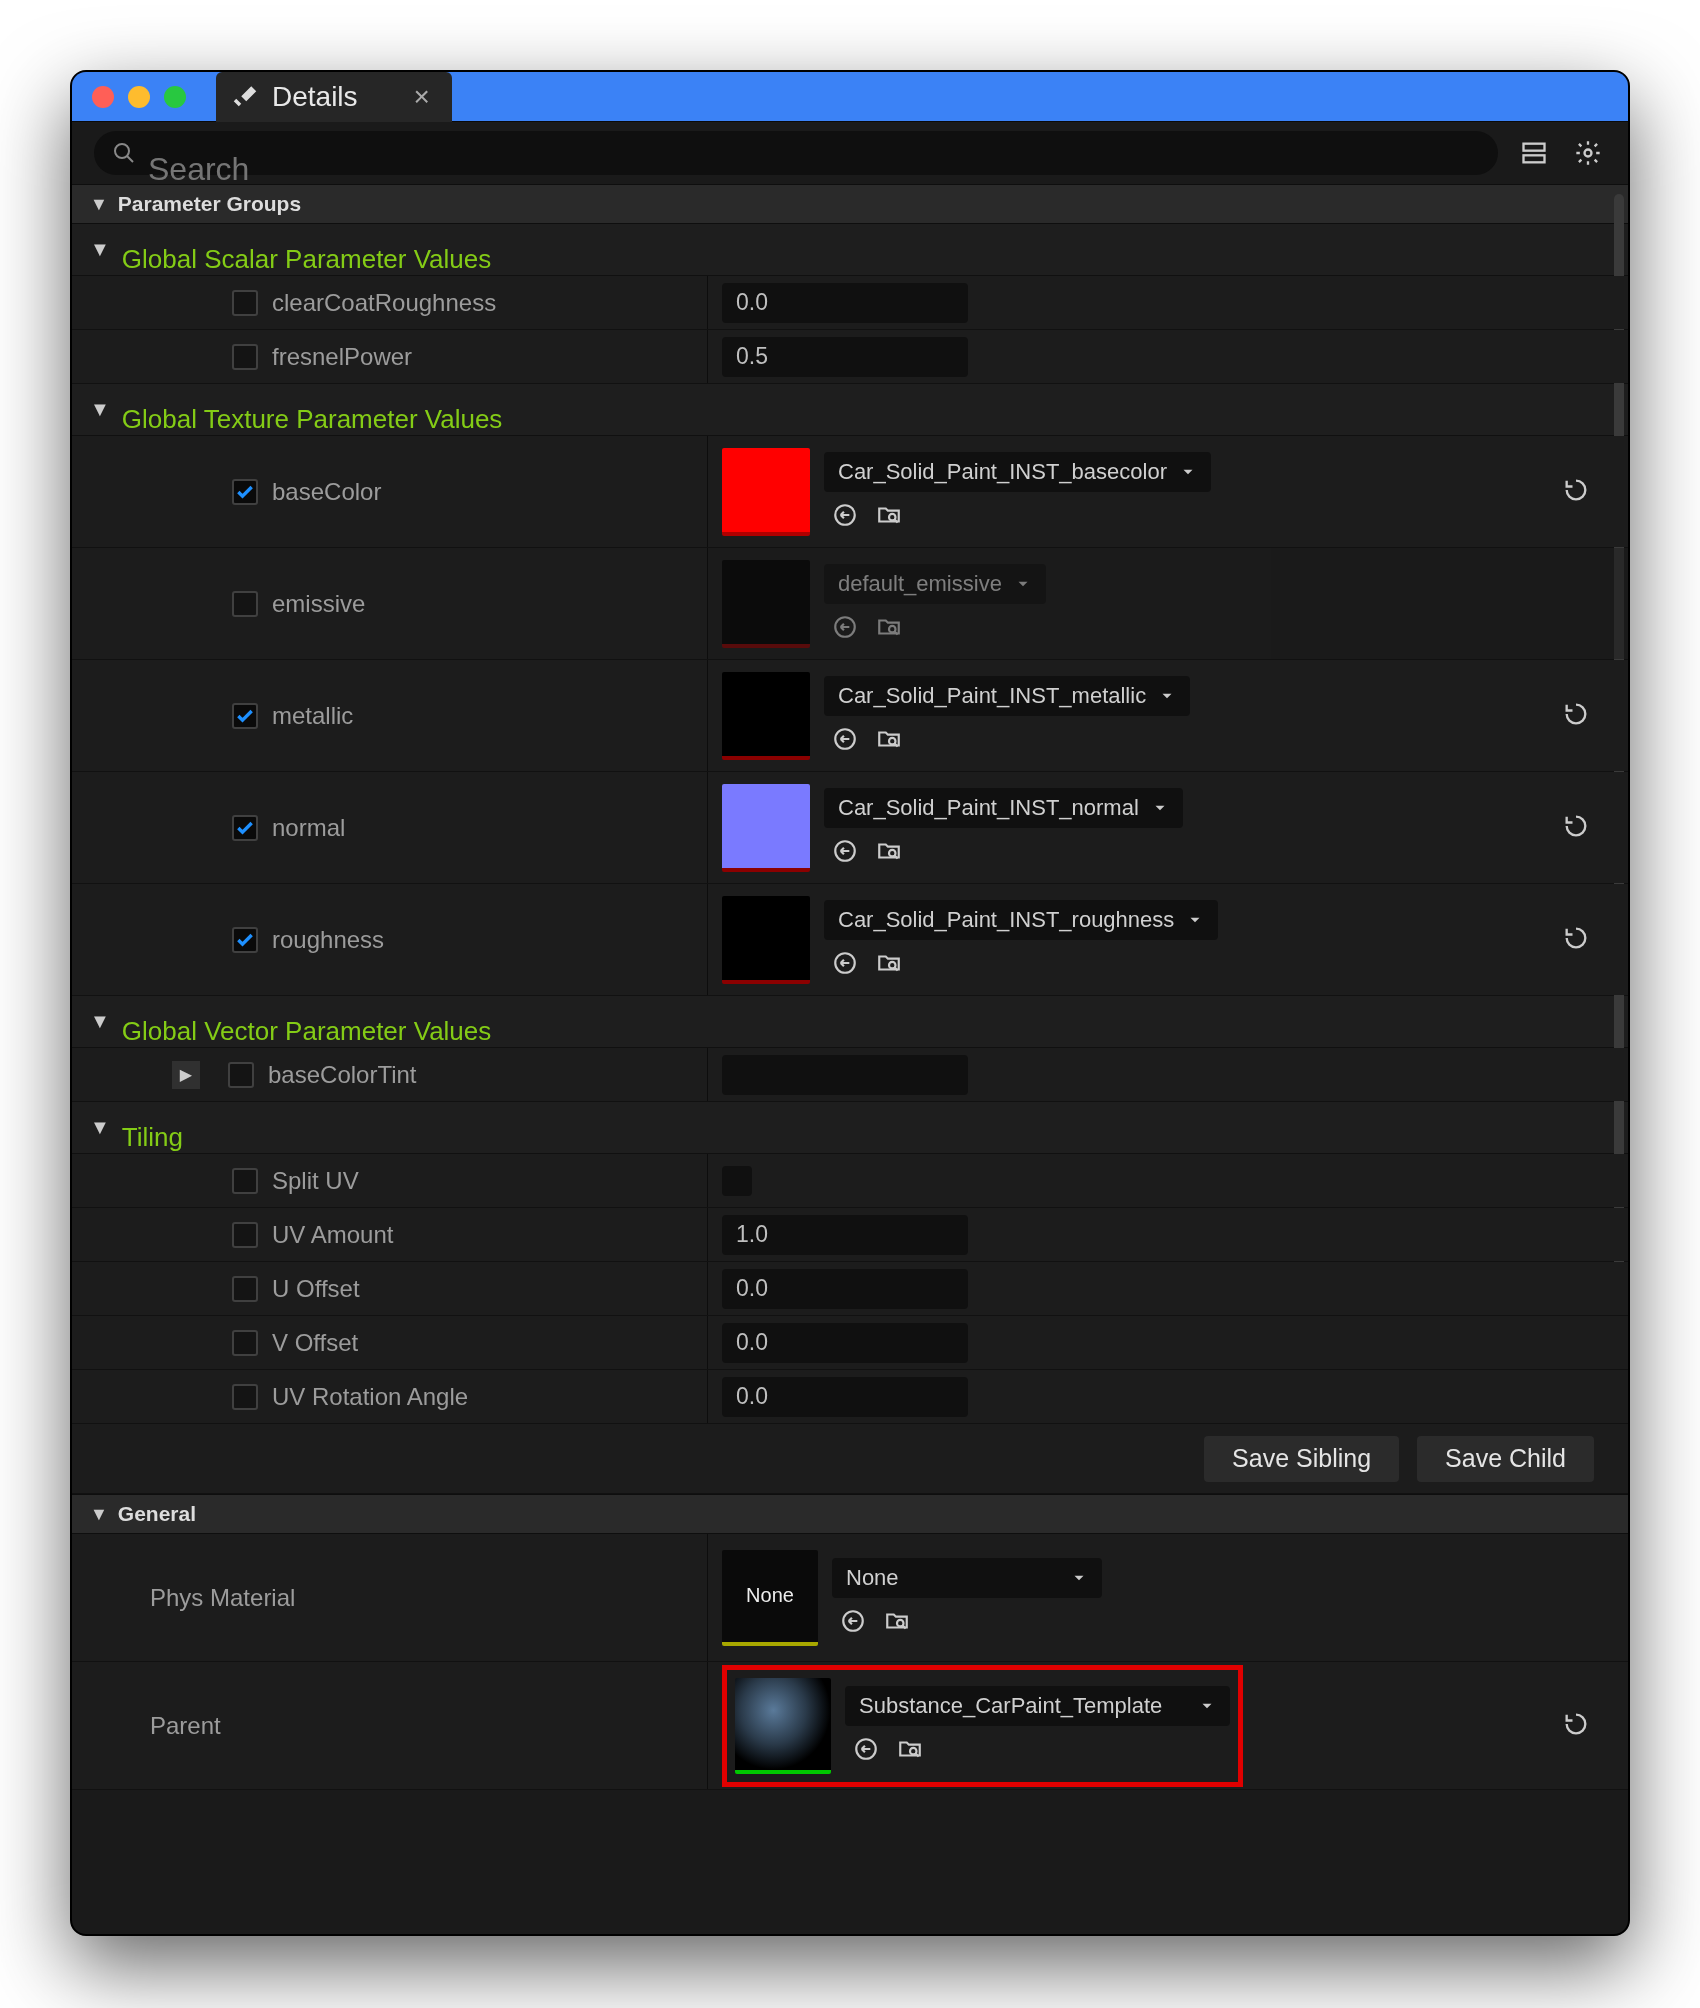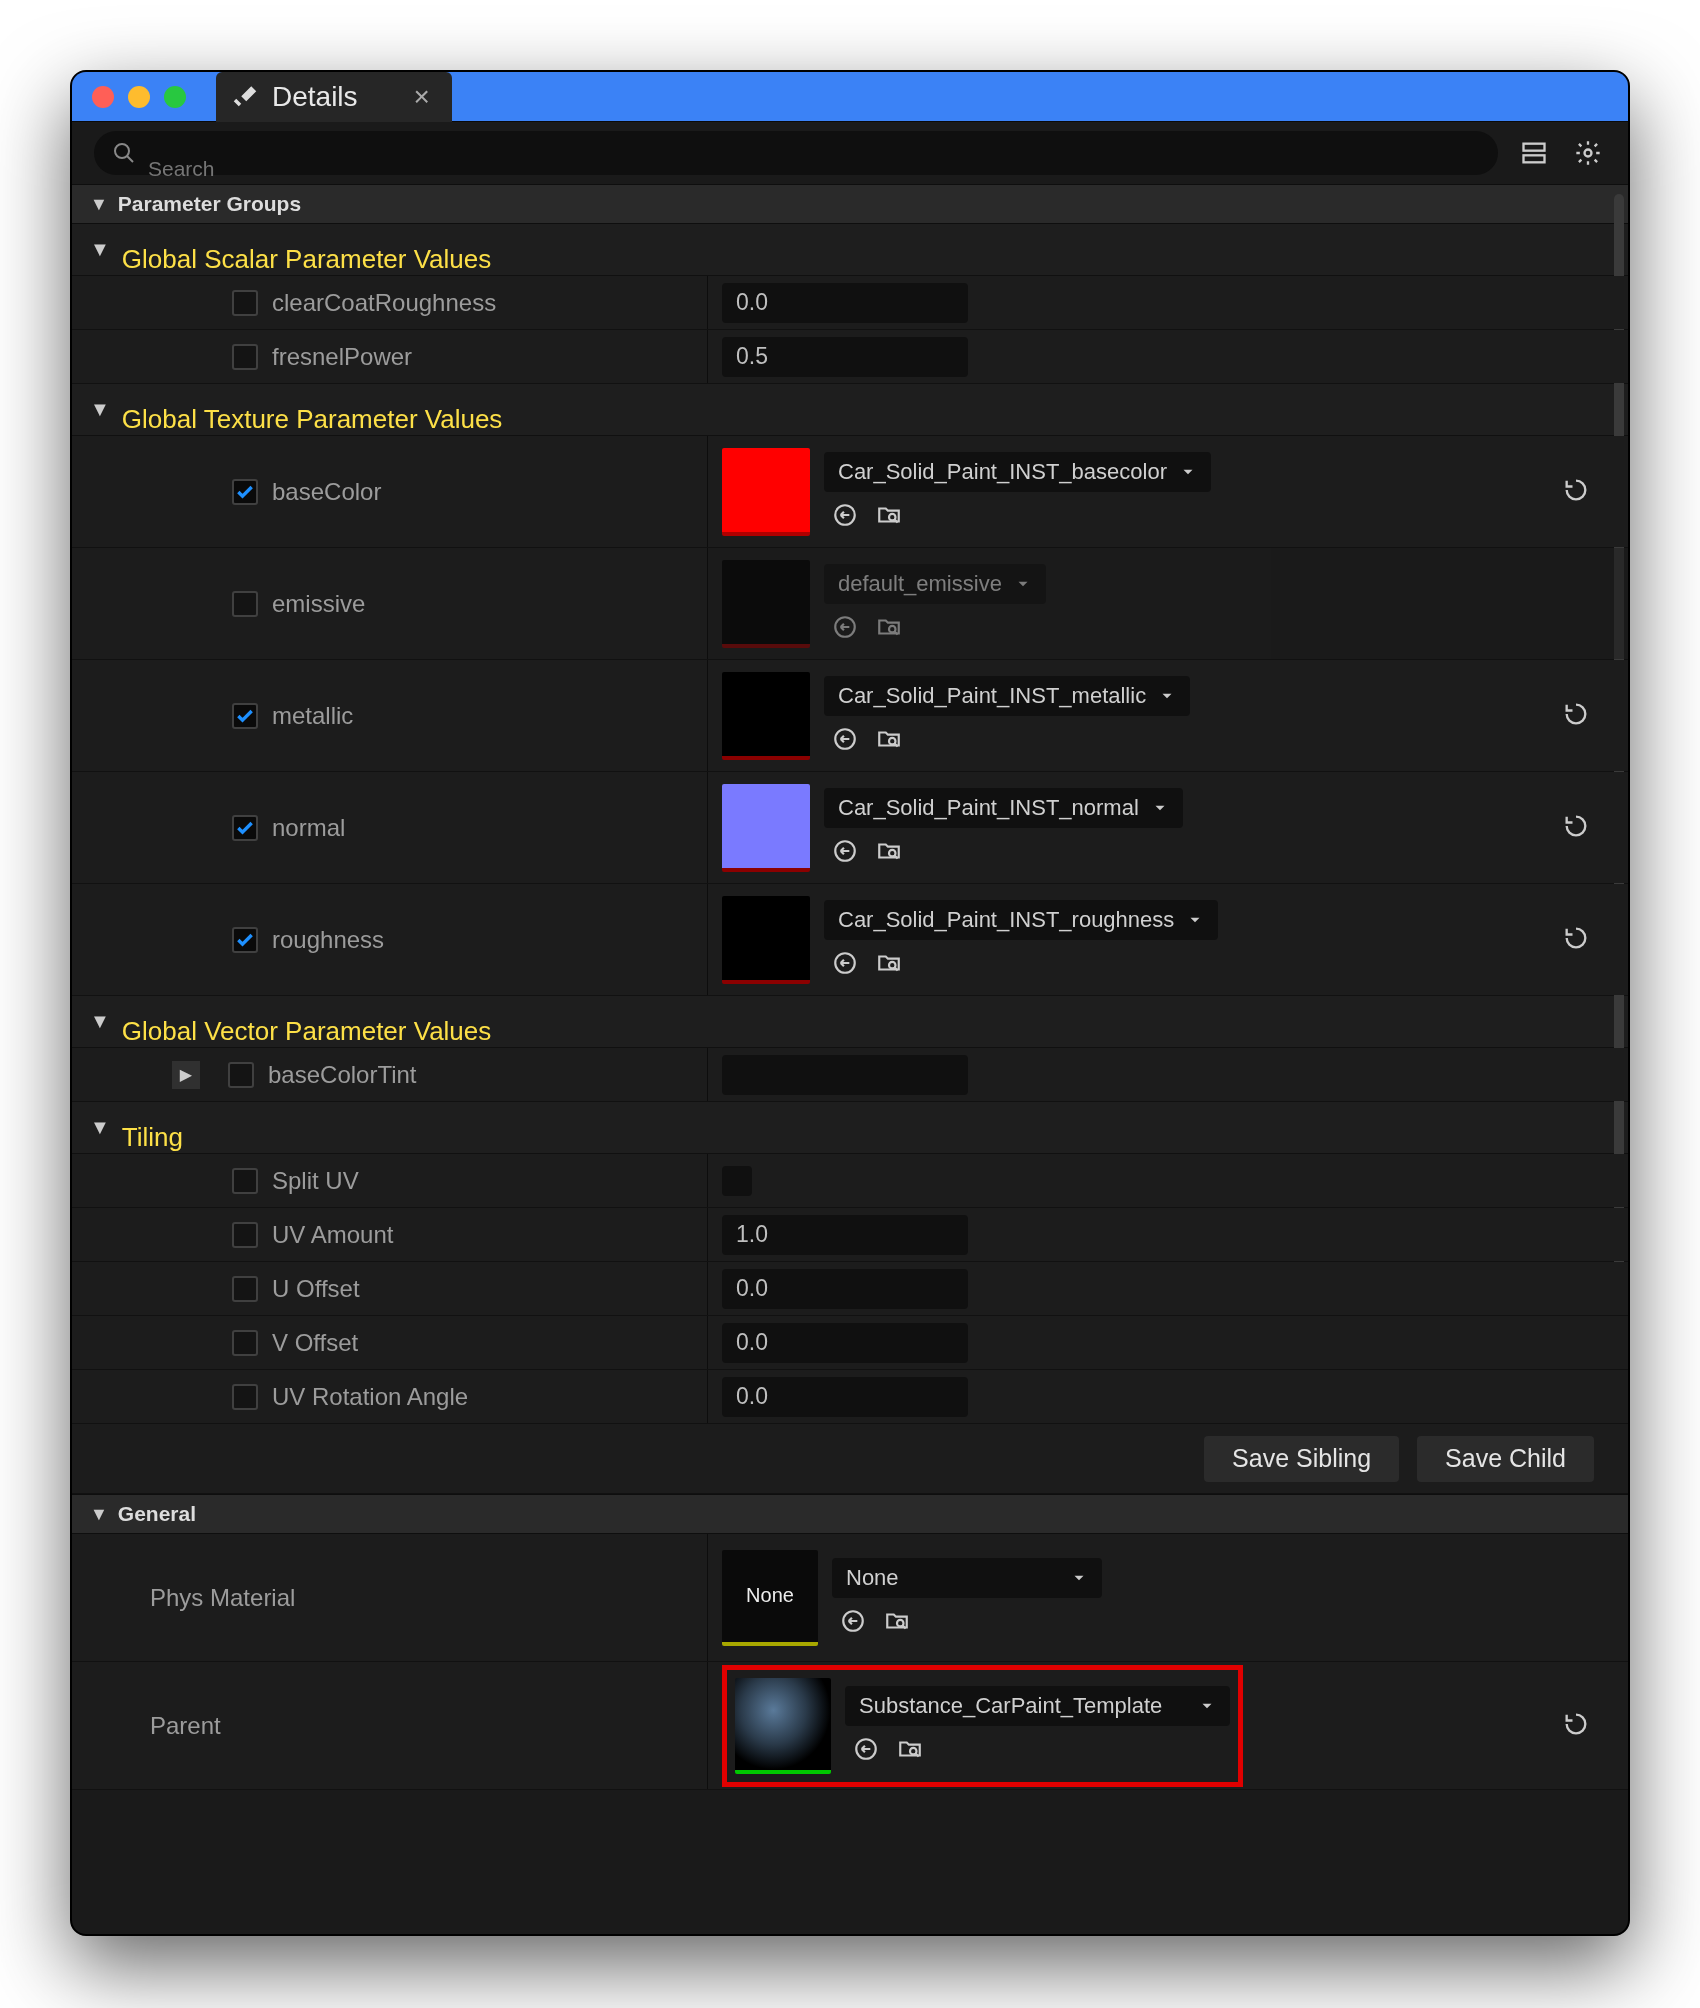--- a/index.html
+++ b/index.html
@@ -11,34 +11,34 @@
   .dot { width:22px; height:22px; border-radius:50%; }
   .red { background:#ff5f57; } .yellow{background:#febc2e;} .green{background:#28c840;}
   .tab { display:flex; align-items:center; gap:12px; background:#262626; padding:8px 22px 8px 14px; border-top-left-radius:6px; border-top-right-radius:6px; }
   .brush-icon svg { width:30px; height:30px; }
   .tab-title { color:#e8e8e8; font-size:28px; }
   .tab-close { color:#aaa; font-size:28px; margin-left:44px; cursor:pointer; }
 
   .toolbar { height:62px; background:#1a1a1a; display:flex; align-items:center; padding:0 22px; gap:18px; }
   .searchbox { flex:1; height:44px; background:#0f0f0f; border-radius:22px; display:flex; align-items:center; padding:0 18px; gap:12px; }
   .searchbox svg { width:24px; height:24px; stroke:#888; fill:none; }
-  .searchbox input { flex:1; background:transparent; border:none; outline:none; color:#e5e5e5; font-size:21px;margin-top:32px; }
+  .searchbox input { flex:1; background:transparent; border:none; outline:none; color:#e5e5e5; font-size:32px;margin-top:32px; }
   .tool-icon { width:36px; height:36px; display:flex; align-items:center; justify-content:center; cursor:pointer; }
   .tool-icon svg { width:28px; height:28px; stroke:#ccc; fill:none; }
 
   .panel-body { height:calc(100% - 112px); overflow:hidden; position:relative; }
   .scrollbar { position:absolute; right:4px; top:10px; width:10px; height:1100px; background:#3a3a3a; border-radius:5px; }
 
   .section-header { background:#2a2a2a; height:40px; display:flex; align-items:center; padding-left:18px; gap:10px; border-top:1px solid #0e0e0e; border-bottom:1px solid #0e0e0e; }
   .section-header .tri { color:#ccc; font-size:18px; }
   .section-header .lbl { color:#ddd; font-size:21px; font-weight:600; }
 
   .group-header { height:52px; display:flex; align-items:center; padding-left:18px; gap:12px; background:#1e1e1e; border-bottom:1px solid #101010; }
   .group-header .tri { color:#ccc; font-size:20px; }
-  .group-header .lbl { color:#fde047; font-size:26px;margin-top:20px; }
+  .group-header .lbl { color:#84cc16; font-size:26px;margin-top:20px; }
 
   .row { display:flex; align-items:stretch; min-height:54px; border-bottom:1px solid #111; }
   .row.tex { min-height:112px; }
   .row.gen { min-height:128px; }
   .name-col { width:636px; display:flex; align-items:center; padding-left:120px; gap:14px; background:#1c1c1c; position:relative; border-right:1px solid #0d0d0d; }
   .name-col.sub { padding-left:160px; }
   .name-col .lbl { color:#9c9c9c; font-size:24px; }
   .check { width:26px; height:26px; border:2px solid #404040; border-radius:3px; background:#141414; display:flex; align-items:center; justify-content:center; flex:none; }
   .check.on { background:#0a0a0a; border-color:#404040; }
   .check.on svg { width:20px; height:20px; stroke:#1e90ff; stroke-width:4; fill:none; }

